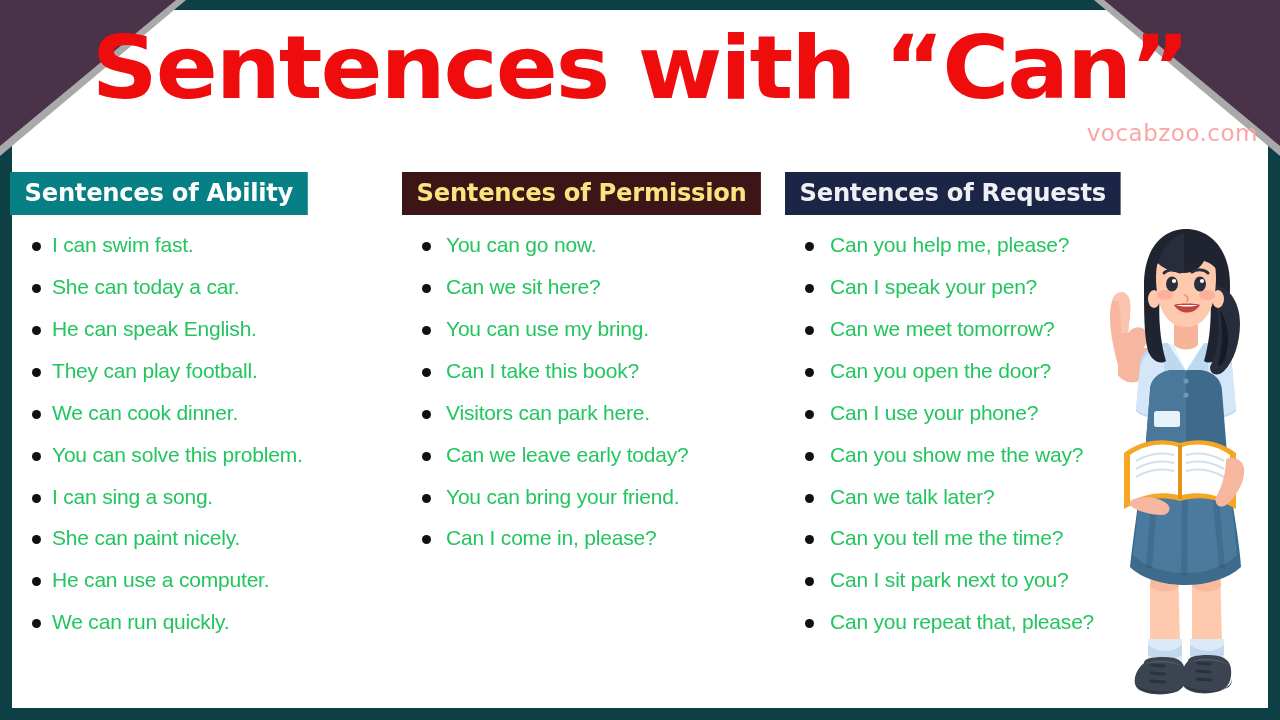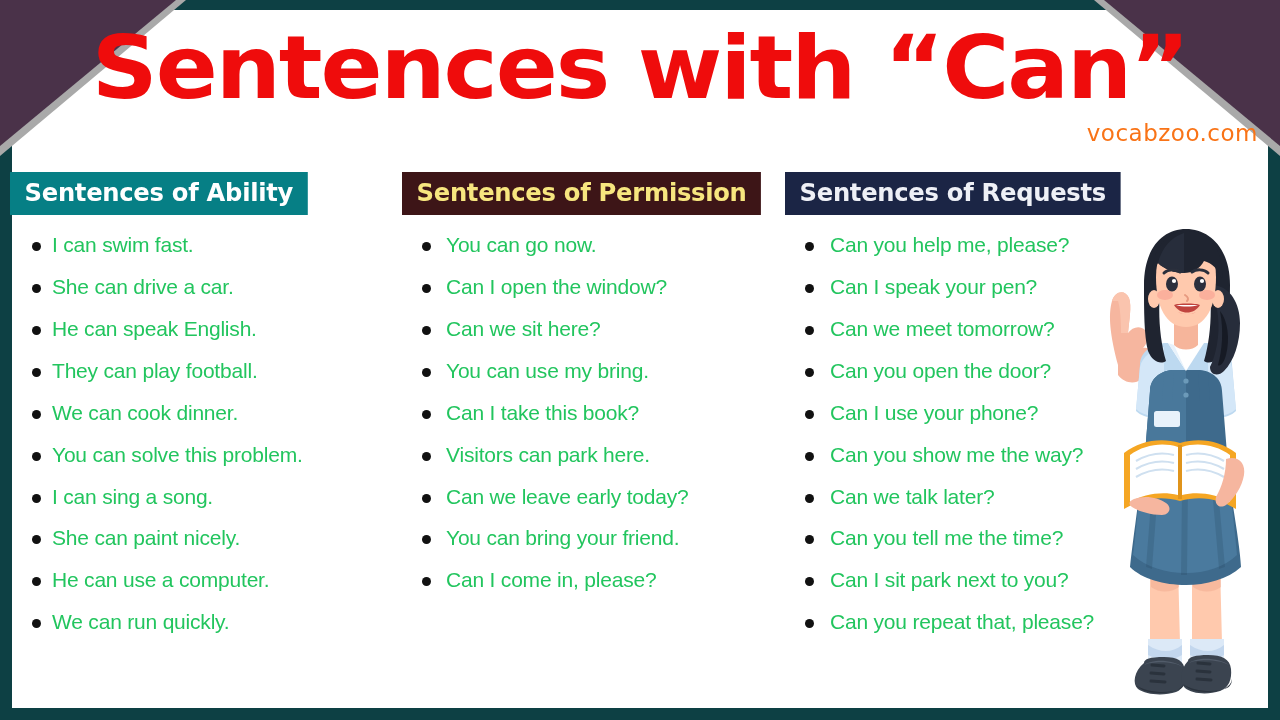--- a/index.html
+++ b/index.html
@@ -82,21 +82,21 @@
   }
 
   .watermark {
     position: absolute;
     right: 22px;
     top: 120px;
     font-family: "DejaVu Sans", sans-serif;
     font-size: 23px;
     font-weight: 500;
     letter-spacing: 0.5px;
-    color: #f97316;
+    color: #fca5a5;
   }
 
   
   .columns {
     position: absolute;
     left: 0;
     top: 172px;
     width: 1280px;
     height: 560px;
   }
@@ -179,37 +179,36 @@
 
   <div class="title">Sentences with “Can”</div>
   <div class="watermark">vocabzoo.com</div>
 
   <div class="columns">
 
     <div class="column c0">
       <div class="col-header h0">Sentences of Ability</div>
       <ul class="sentence-list">
         <li class="sentence-item">I can swim fast.</li>
-        <li class="sentence-item">She can drive a car.</li>
+        <li class="sentence-item">She can today a car.</li>
         <li class="sentence-item">He can speak English.</li>
         <li class="sentence-item">They can play football.</li>
         <li class="sentence-item">We can cook dinner.</li>
         <li class="sentence-item">You can solve this problem.</li>
         <li class="sentence-item">I can sing a song.</li>
         <li class="sentence-item">She can paint nicely.</li>
         <li class="sentence-item">He can use a computer.</li>
         <li class="sentence-item">We can run quickly.</li>
       </ul>
     </div>
 
     <div class="column c1">
       <div class="col-header h1">Sentences of Permission</div>
       <ul class="sentence-list">
         <li class="sentence-item">You can go now.</li>
-        <li class="sentence-item">Can I open the window?</li>
         <li class="sentence-item">Can we sit here?</li>
         <li class="sentence-item">You can use my bring.</li>
         <li class="sentence-item">Can I take this book?</li>
         <li class="sentence-item">Visitors can park here.</li>
         <li class="sentence-item">Can we leave early today?</li>
         <li class="sentence-item">You can bring your friend.</li>
         <li class="sentence-item">Can I come in, please?</li>
       </ul>
     </div>
 

